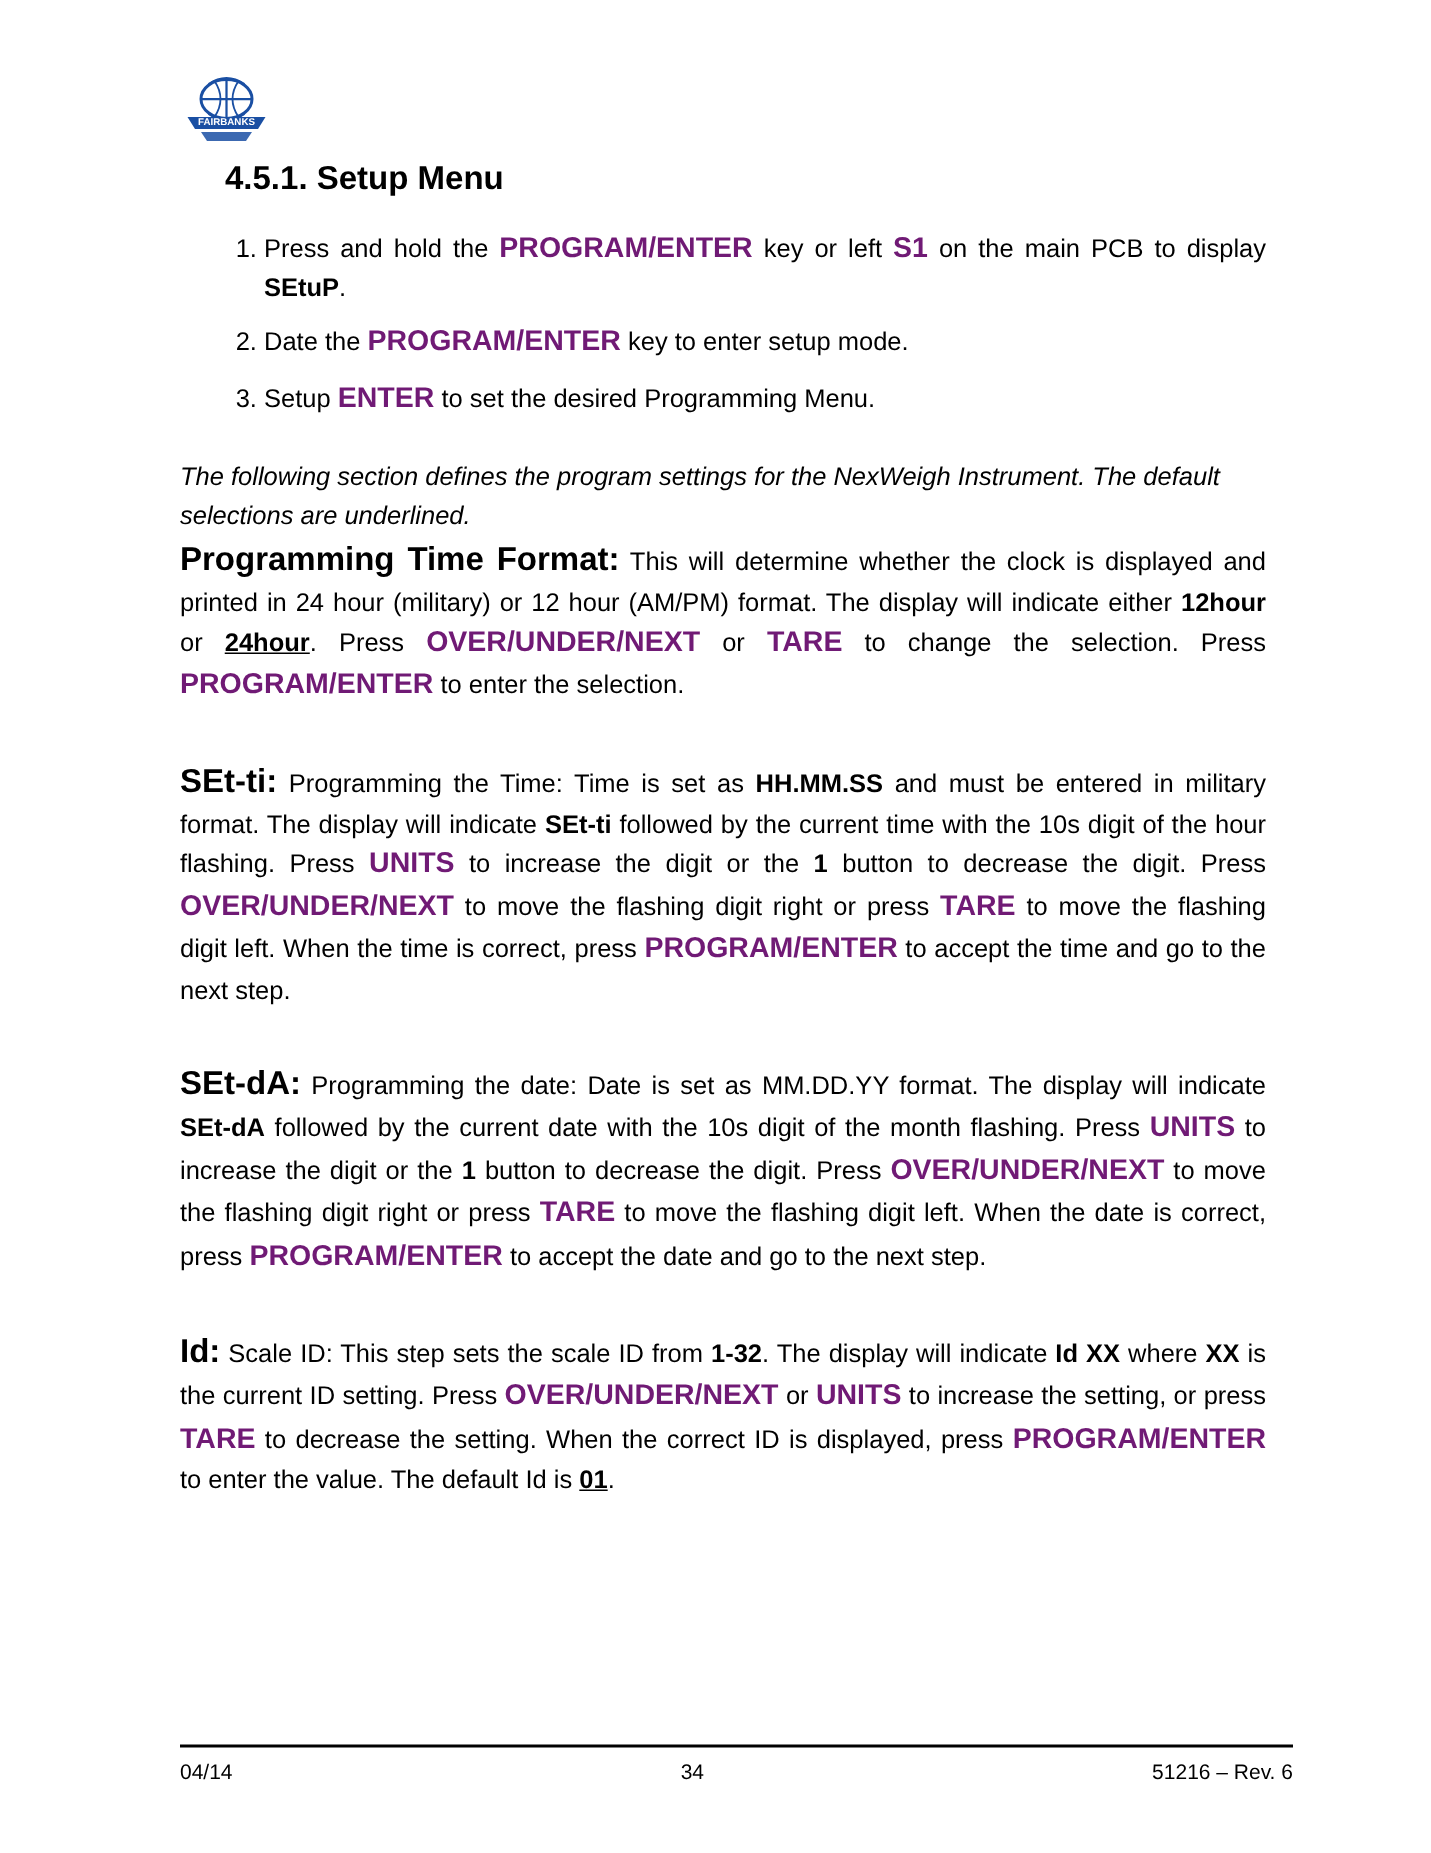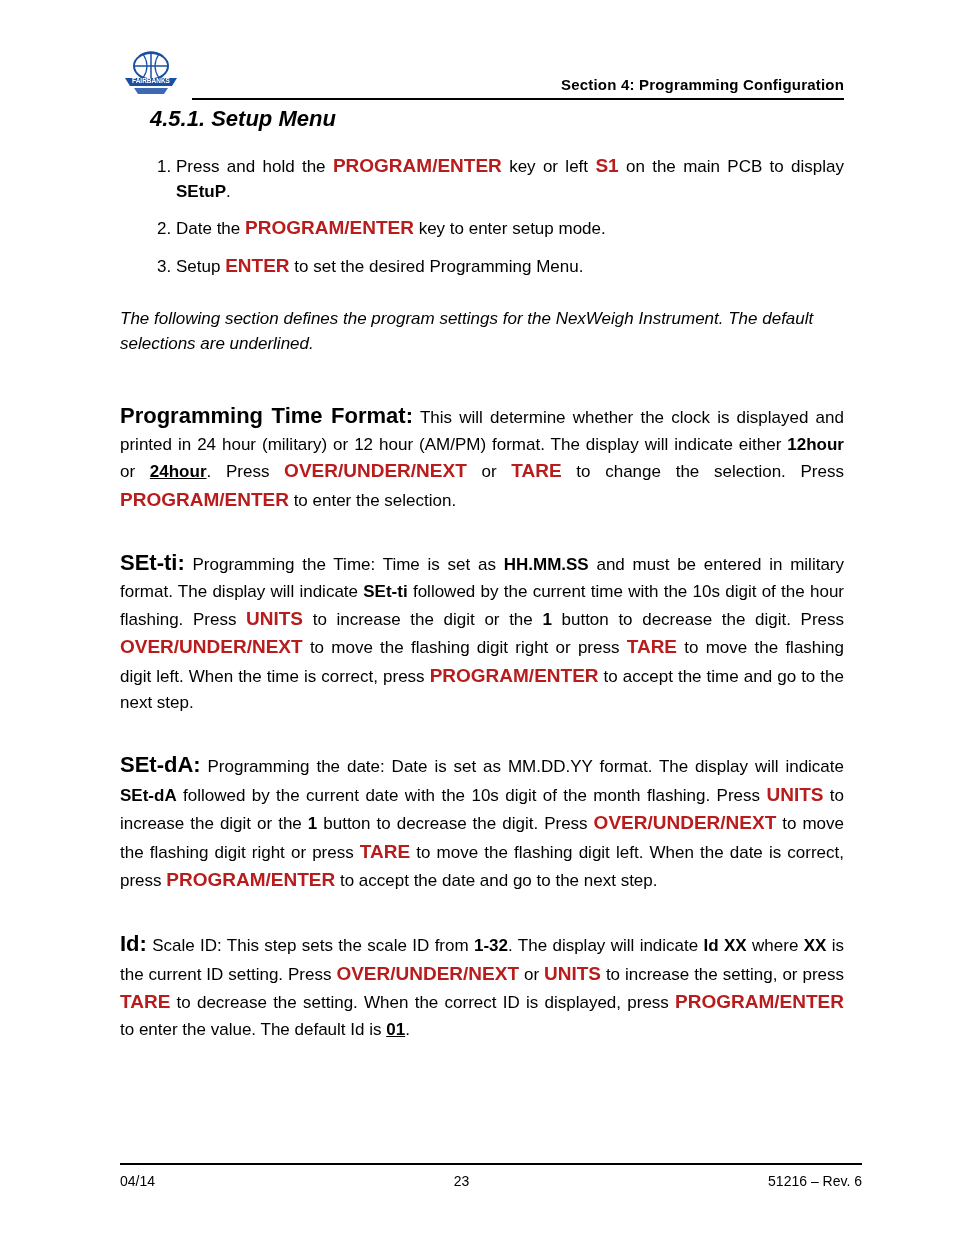--- a/index.html
+++ b/index.html
@@ -44,49 +44,47 @@
   }
   .main-heading {
     font-family: "Arial Black", Arial, sans-serif;
     font-weight: 900;
     font-size: 30px;
     margin-top: 58px;
     margin-bottom: 18px;
     letter-spacing: 0.3px;
   }
   .sub-heading {
-    font-style: italic;
     font-weight: bold;
     font-size: 22px;
     margin-left: 30px;
     margin-bottom: 20px;
   }
   .ol-steps {
     margin: 0 0 26px 28px;
     padding-left: 28px;
   }
   .ol-steps li {
     font-size: 17px;
     line-height: 1.45;
     margin-bottom: 10px;
     text-align: justify;
   }
   .key {
-    color: #b91c1c;
+    color: #701a75;
     font-weight: bold;
     font-size: 19px;
   }
   .bold {
     font-weight: bold;
   }
   .italic-note {
     font-style: italic;
     font-size: 17px;
     line-height: 1.5;
-    margin-bottom: 42px;
   }
   .para {
     font-size: 17px;
     line-height: 1.5;
     margin-bottom: 32px;
     text-align: justify;
   }
   .para-lead {
     font-weight: bold;
     font-size: 22px;
@@ -121,23 +119,20 @@
           <path d="M19 6 Q31 -2 43 6" fill="none" stroke="#1a4fa3" stroke-width="1.3"></path>
           <path d="M19 26 Q31 34 43 26" fill="none" stroke="#1a4fa3" stroke-width="1.3"></path>
           <path d="M23 4 Q31 16 23 28" fill="none" stroke="#1a4fa3" stroke-width="1.2"></path>
           <path d="M39 4 Q31 16 39 28" fill="none" stroke="#1a4fa3" stroke-width="1.2"></path>
           <path d="M5 28 L57 28 L52 36 L10 36 Z" fill="#1a4fa3"></path>
           <path d="M14 38 L48 38 L44 44 L18 44 Z" fill="#1a4fa3" opacity="0.85"></path>
         </g>
         <text x="31" y="33" font-size="6.5" font-weight="900" fill="#fff" text-anchor="middle" font-family="Arial">FAIRBANKS</text>
       </svg>
     </div>
-    <div class="header-line-area">
-      <span class="section-title">Section 4: Programming Configuration</span>
-    </div>
   </div>
 
   <div class="sub-heading">4.5.1.  Setup Menu</div>
 
   <ol class="ol-steps">
     <li>
       <span>Press and hold the </span><span class="key">PROGRAM/ENTER</span><span> key or left </span><span class="key">S1</span><span> on the main PCB to display </span><span class="bold">SEtuP</span><span>.</span>
     </li>
     <li>
       <span>Date the </span><span class="key">PROGRAM/ENTER</span><span> key to enter setup mode.</span>
@@ -160,17 +155,17 @@
   <div class="para">
     <span class="para-lead">SEt-dA:</span><span>  Programming the date:  Date is set as MM.DD.YY format.  The display will indicate </span><span class="bold">SEt-dA</span><span> followed by the current date with the 10s digit of the month flashing.  Press </span><span class="key">UNITS</span><span> to increase the digit or the </span><span class="bold">1</span><span> button to decrease the digit.  Press </span><span class="key">OVER/UNDER/NEXT</span><span> to move the flashing digit right or press </span><span class="key">TARE</span><span> to move the flashing digit left.  When the date is correct, press </span><span class="key">PROGRAM/ENTER</span><span> to accept the date and go to the next step.</span>
   </div>
 
   <div class="para">
     <span class="para-lead">Id:</span><span>  Scale ID:  This step sets the scale ID from </span><span class="bold">1-32</span><span>.  The display will indicate </span><span class="bold">Id XX</span><span> where </span><span class="bold">XX</span><span> is the current ID setting.  Press </span><span class="key">OVER/UNDER/NEXT</span><span> or </span><span class="key">UNITS</span><span> to increase the setting, or press </span><span class="key">TARE</span><span> to decrease the setting.  When the correct ID is displayed, press </span><span class="key">PROGRAM/ENTER</span><span> to enter the value.  The default Id is </span><span class="bold underline">01</span><span>.</span>
   </div>
 
   <div class="footer">
     <span>04/14</span>
-    <span>23</span>
+    <span>34</span>
     <span>51216 – Rev. 6</span>
   </div>
 
 </div>
 
 </body></html>

